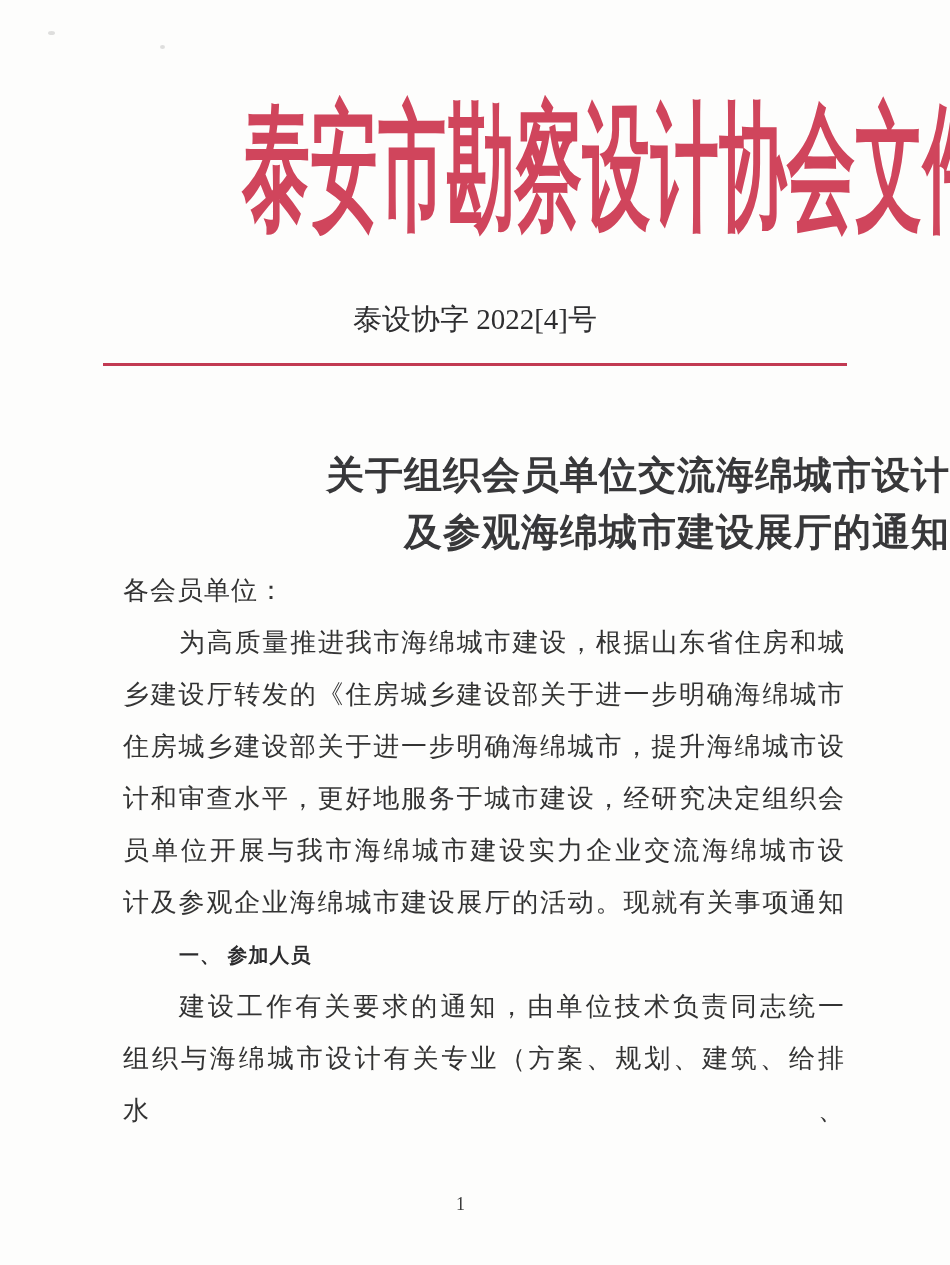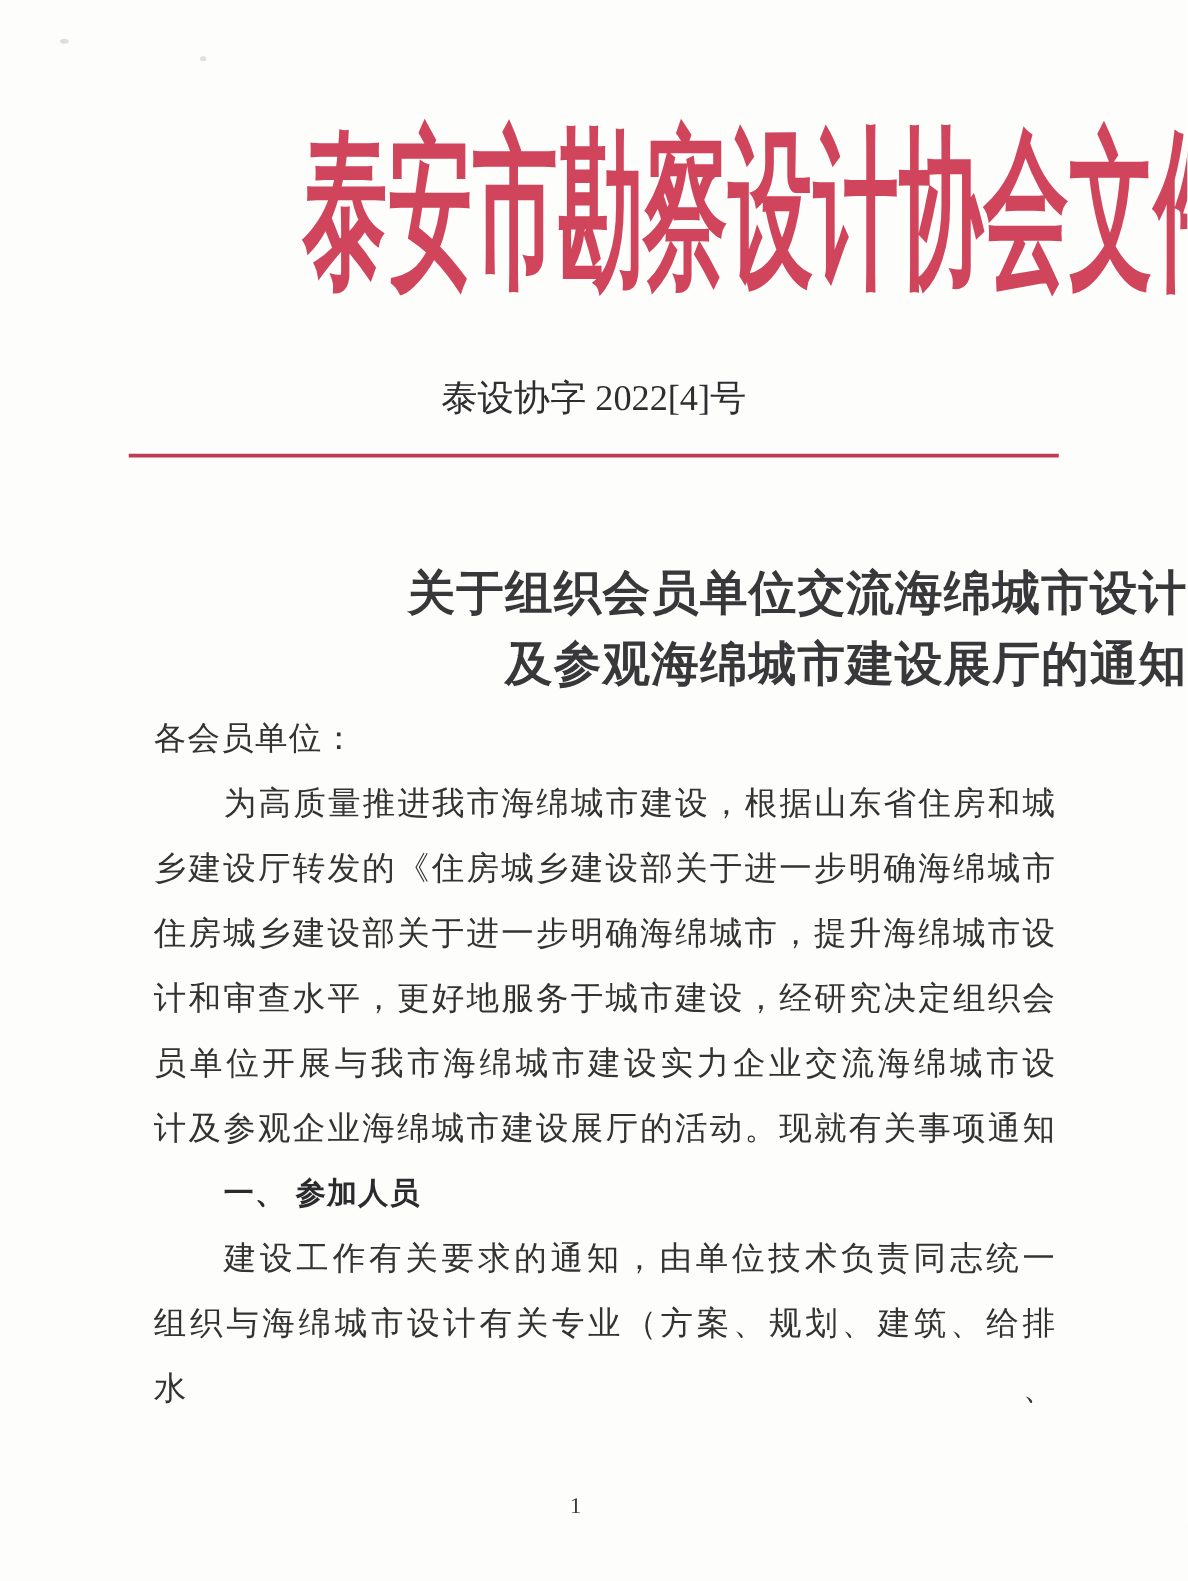--- a/index.html
+++ b/index.html
@@ -81,21 +81,21 @@
     letter-spacing: 1px;
   }
   .fill {
     text-align: justify;
     text-align-last: justify;
   }
   .indent { text-indent: 56px; }
   .heading {
     font-family: "Liberation Sans", sans-serif;
     font-weight: 700;
-    font-size: 24px;
+    font-size: 20px;
     color: #2b2b2d;
   }
   .page-num {
     position: absolute;
     top: 1194px;
     left: 456px;
     font-family: "Liberation Serif", serif;
     font-size: 18px;
     color: #3a3a3a;
   }

